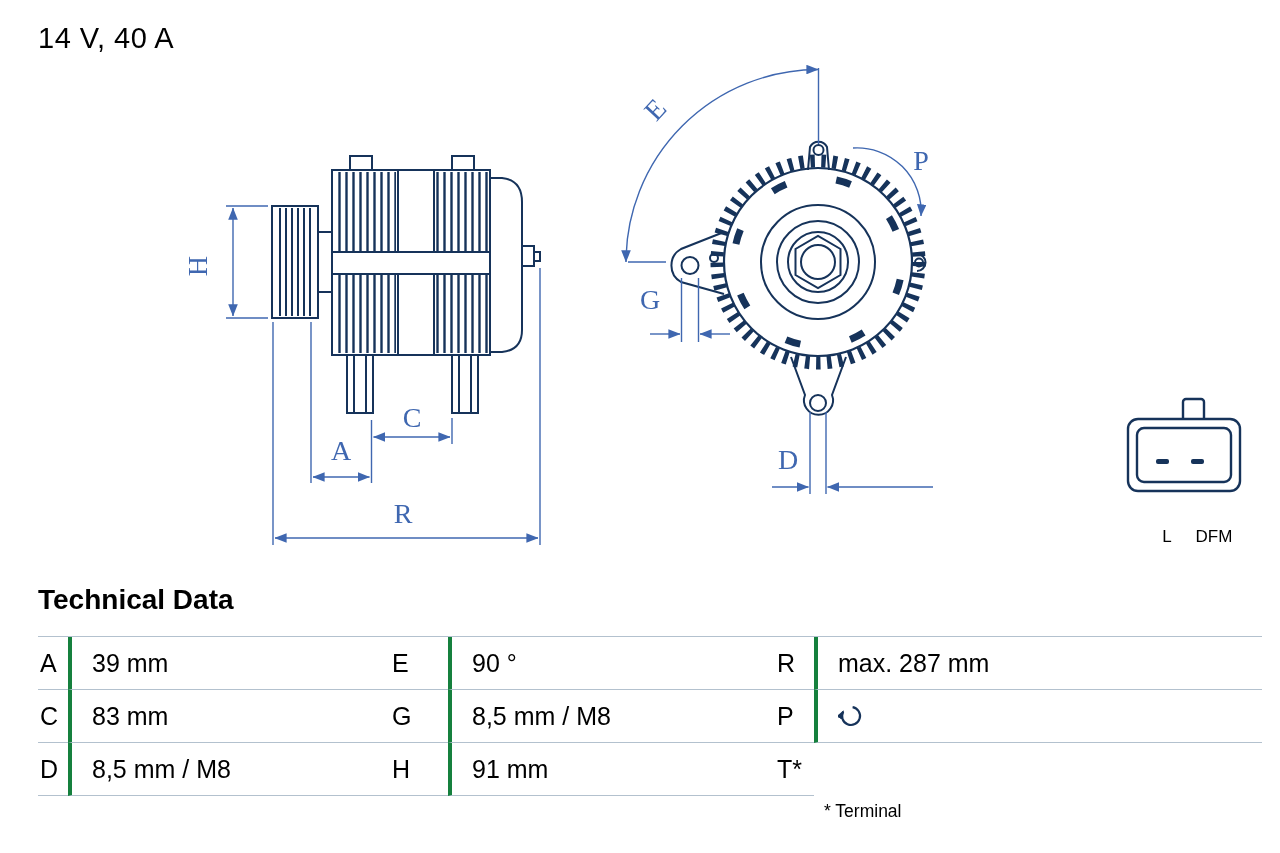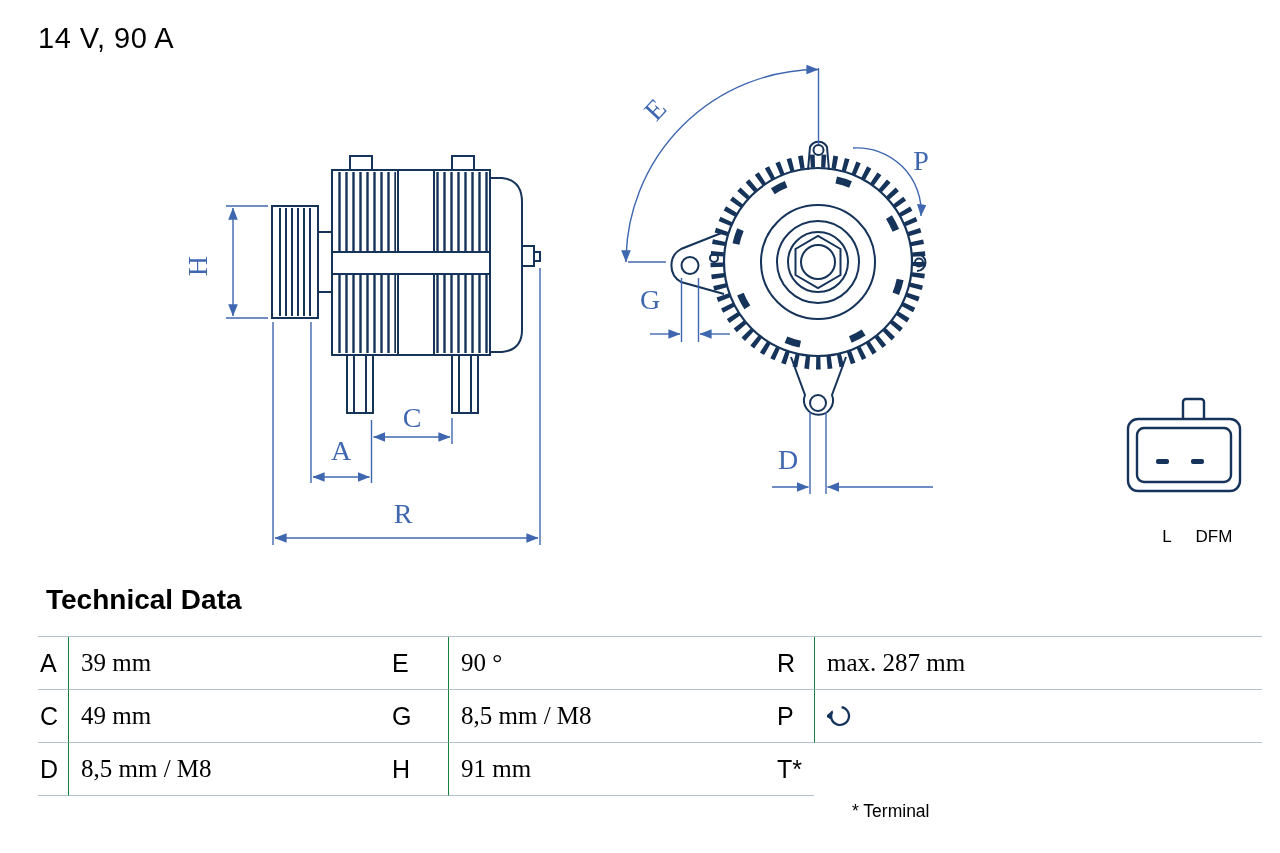--- a/index.html
+++ b/index.html
@@ -1,28 +1,28 @@
 <!DOCTYPE html>
 <html><head>
 <meta charset="utf-8">
 <style>
   html,body{margin:0;padding:0;background:#fff;}
   .stage{position:relative;width:1280px;height:853px;background:#fff;overflow:hidden;
          font-family:"Liberation Sans",sans-serif;color:#000;}
   .drawing{position:absolute;left:0;top:0;}
   .page-title{position:absolute;left:38px;top:22px;font-size:29px;font-weight:500;letter-spacing:.5px;}
-  .tech-heading{position:absolute;left:38px;top:584px;font-size:28px;font-weight:bold;margin-left:8px;}
+  .tech-heading{position:absolute;left:38px;top:584px;font-size:28px;font-weight:bold;}
   .data-table{position:absolute;left:38px;top:636px;width:1224px;display:grid;
               grid-template-columns:30px 322px 58px 327px 39px 448px;grid-auto-rows:53px;
               border-top:1px solid #b3c1ce;font-size:25px;}
   .cell{display:flex;align-items:center;border-bottom:1px solid #b3c1ce;white-space:nowrap;overflow:hidden;}
   .cell.key{padding-left:2px;}
-  .cell.val{border-left:1px solid #15803d;padding-left:12px;font-family:Liberation Serif, serif;}
+  .cell.val{border-left:4px solid #15803d;padding-left:20px;}
   .rot-icon{display:inline-block;}
-  .footnote{position:absolute;left:852px;top:801px;font-size:17.5px;}
+  .footnote{position:absolute;left:824px;top:801px;font-size:17.5px;}
   svg text.dim{font-family:"Liberation Serif",serif;font-size:28px;fill:#3f67b0;}
   svg text.conn{font-family:"Liberation Sans",sans-serif;font-size:17px;fill:#000;}
 </style>
 </head>
 <body>
 
 <div class="stage">
 
   <svg class="drawing" width="1280" height="570" viewBox="0 0 1280 570">
     <defs>
@@ -137,35 +137,35 @@
       <rect x="1183" y="399" width="21" height="24" rx="3"></rect>
       <rect x="1128" y="419" width="112" height="72" rx="10" fill="#fff"></rect>
       <rect x="1137" y="428" width="94" height="54" rx="7"></rect>
       <rect x="1156" y="459" width="13" height="5" rx="2" fill="#16335a" stroke="none"></rect>
       <rect x="1191" y="459" width="13" height="5" rx="2" fill="#16335a" stroke="none"></rect>
     </g>
     <text class="conn" text-anchor="middle" x="1167" y="542">L</text>
     <text class="conn" text-anchor="middle" x="1214" y="542">DFM</text>
   </svg>
 
-  <div class="page-title">14 V, 90 A</div>
+  <div class="page-title">14 V, 40 A</div>
 
   <div class="tech-heading">Technical Data</div>
 
   <div class="data-table">
 
     <div class="cell key">A</div>
     <div class="cell val">39 mm</div>
     <div class="cell key">E</div>
     <div class="cell val">90 °</div>
     <div class="cell key">R</div>
     <div class="cell val">max. 287 mm</div>
 
     <div class="cell key">C</div>
-    <div class="cell val">49 mm</div>
+    <div class="cell val">83 mm</div>
     <div class="cell key">G</div>
     <div class="cell val">8,5 mm / M8</div>
     <div class="cell key">P</div>
     <div class="cell val">
       <svg class="rot-icon" width="27" height="28" viewBox="0 0 27 28">
         <defs>
           <marker id="arr2" viewBox="0 0 10 8" refX="8.5" refY="4" markerUnits="userSpaceOnUse" markerWidth="9" markerHeight="7.2" orient="auto">
             <path d="M0 0 L10 4 L0 8 Z" fill="#16335a"></path>
           </marker>
         </defs>

